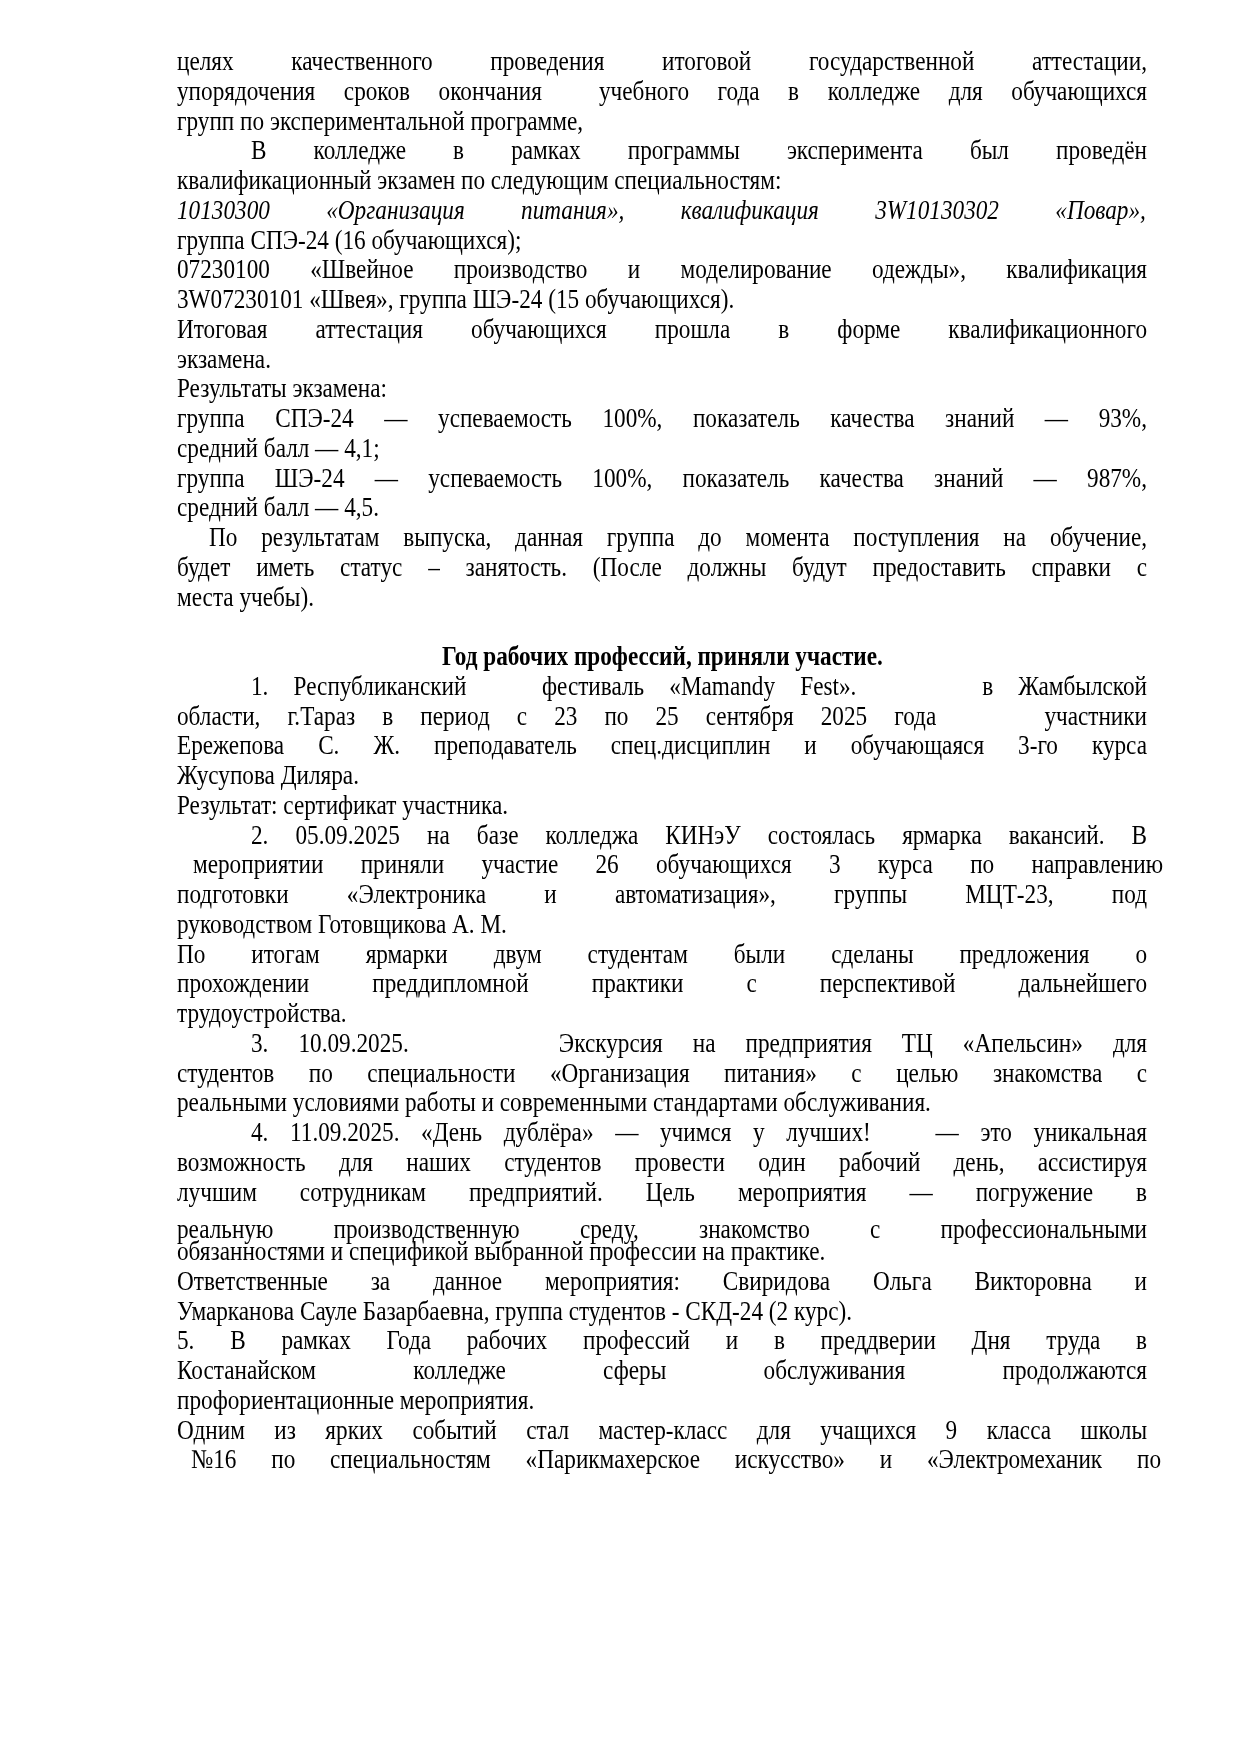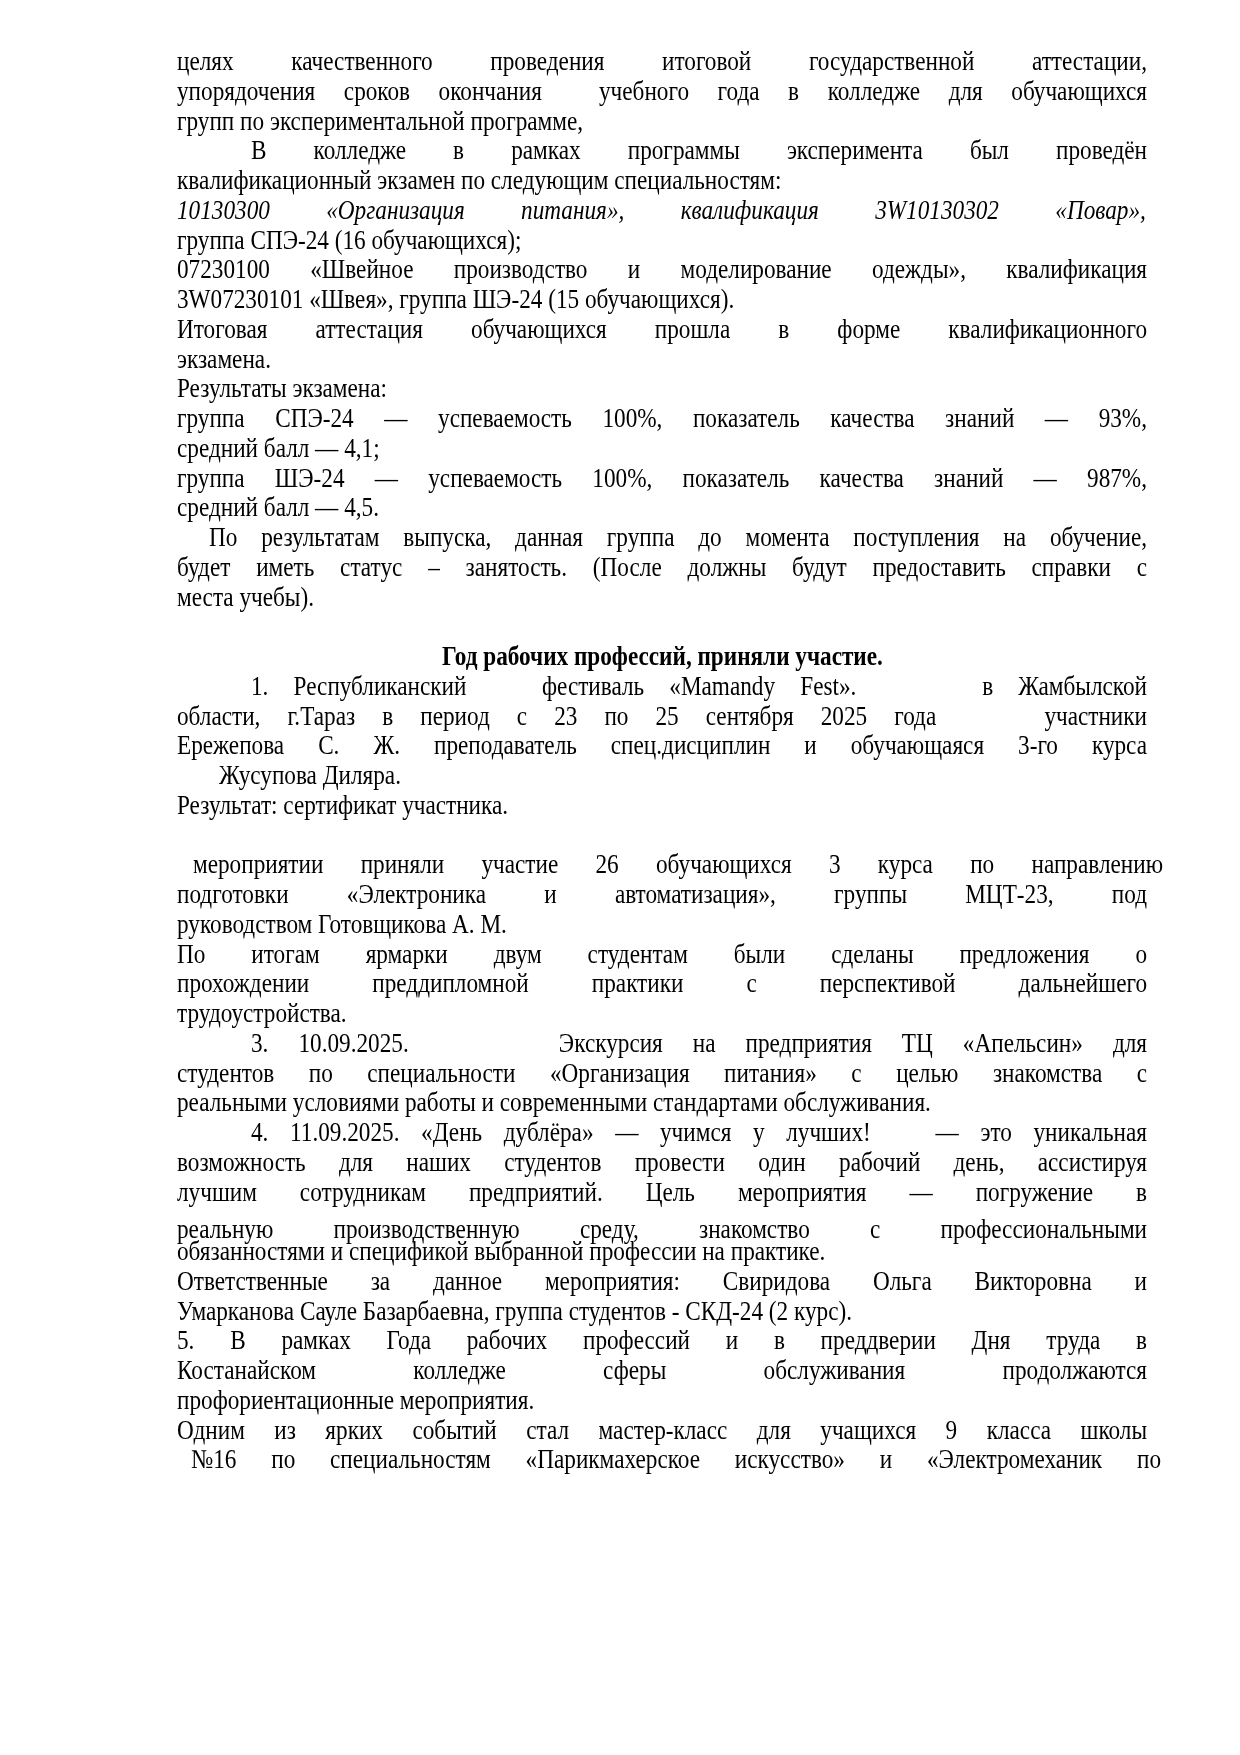--- a/index.html
+++ b/index.html
@@ -62,22 +62,23 @@
     <div class="line" style="top: 461.5px;"><span class="txt" style="margin-left: 0px; transform: scaleX(0.86); word-spacing: 28.4185px;">группа ШЭ-24 — успеваемость 100%, показатель качества знаний — 987%,</span></div>
     <div class="line" style="top: 491.25px;"><span class="txt" style="margin-left: 0px; transform: scaleX(0.86);">средний балл — 4,5.</span></div>
     <div class="line" style="top: 521px;"><span class="txt" style="margin-left: 32px; transform: scaleX(0.86); word-spacing: 20.9334px;">По результатам выпуска, данная группа до момента поступления на обучение,</span></div>
     <div class="line" style="top: 550.75px;"><span class="txt" style="margin-left: 0px; transform: scaleX(0.86); word-spacing: 23.2579px;">будет иметь статус – занятость. (После должны будут предоставить справки с</span></div>
     <div class="line" style="top: 580.5px;"><span class="txt" style="margin-left: 0px; transform: scaleX(0.86);">места учебы).</span></div>
     <div class="line" style="top: 610.25px;"><span class="txt" style="margin-left: 0px;"></span></div>
     <div class="line heading" style="top: 640px; font-family: Liberation Serif, serif;"><span class="txt" style="margin-left: 264.585px; transform: scaleX(0.86);">Год рабочих профессий, приняли участие.</span></div>
     <div class="line" style="top: 669.75px;"><span class="txt" style="margin-left: 74px; transform: scaleX(0.86); word-spacing: 22.5157px;">1. Республиканский   фестиваль «Mamandy Fest».     в Жамбылской</span></div>
     <div class="line" style="top: 699.5px;"><span class="txt" style="margin-left: 0px; transform: scaleX(0.86); word-spacing: 24.6942px;">области, г.Тараз в период с 23 по 25 сентября 2025 года    участники</span></div>
     <div class="line" style="top: 729.25px;"><span class="txt" style="margin-left: 0px; transform: scaleX(0.86); word-spacing: 32.7657px;">Ережепова С. Ж. преподаватель спец.дисциплин и обучающаяся 3-го курса</span></div>
-    <div class="line" style="top: 759px; margin-left: 42px;"><span class="txt" style="margin-left: 0px; transform: scaleX(0.86);">Жусупова Диляра.</span></div>
+    <div class="line" style="top: 759px;"><span class="txt" style="margin-left: 0px; transform: scaleX(0.86);">Жусупова Диляра.</span></div>
     <div class="line" style="top: 788.75px;"><span class="txt" style="margin-left: 0px; transform: scaleX(0.86);">Результат: сертификат участника.</span></div>
+    <div class="line" style="top: 818.5px;"><span class="txt" style="margin-left: 74px; transform: scaleX(0.86); word-spacing: 24.7223px;">2. 05.09.2025 на базе колледжа КИНэУ состоялась ярмарка вакансий. В</span></div>
     <div class="line" style="top: 848.25px; margin-left: 16px;"><span class="txt" style="margin-left: 0px; transform: scaleX(0.86); word-spacing: 36.5782px;">мероприятии приняли участие 26 обучающихся 3 курса по направлению</span></div>
     <div class="line" style="top: 878px;"><span class="txt" style="margin-left: 0px; transform: scaleX(0.86); word-spacing: 60.9637px;">подготовки «Электроника и автоматизация», группы МЦТ-23, под</span></div>
     <div class="line" style="top: 907.75px;"><span class="txt" style="margin-left: 0px; transform: scaleX(0.86);">руководством Готовщикова А. М.</span></div>
     <div class="line" style="top: 937.5px;"><span class="txt" style="margin-left: 0px; transform: scaleX(0.86); word-spacing: 46.6563px;">По итогам ярмарки двум студентам были сделаны предложения о</span></div>
     <div class="line" style="top: 967.25px;"><span class="txt" style="margin-left: 0px; transform: scaleX(0.86); word-spacing: 66.5564px;">прохождении преддипломной практики с перспективой дальнейшего</span></div>
     <div class="line" style="top: 997px;"><span class="txt" style="margin-left: 0px; transform: scaleX(0.86);">трудоустройства.</span></div>
     <div class="line" style="top: 1026.75px;"><span class="txt" style="margin-left: 74px; transform: scaleX(0.86); word-spacing: 28.1649px;">3. 10.09.2025.     Экскурсия на предприятия ТЦ «Апельсин» для</span></div>
     <div class="line" style="top: 1056.5px;"><span class="txt" style="margin-left: 0px; transform: scaleX(0.86); word-spacing: 33.3751px;">студентов по специальности «Организация питания» с целью знакомства с</span></div>
     <div class="line" style="top: 1086.25px;"><span class="txt" style="margin-left: 0px; transform: scaleX(0.86);">реальными условиями работы и современными стандартами обслуживания.</span></div>
     <div class="line" style="top: 1116px;"><span class="txt" style="margin-left: 74px; transform: scaleX(0.86); word-spacing: 18.3894px;">4. 11.09.2025. «День дублёра» — учимся у лучших!   — это уникальная</span></div>

